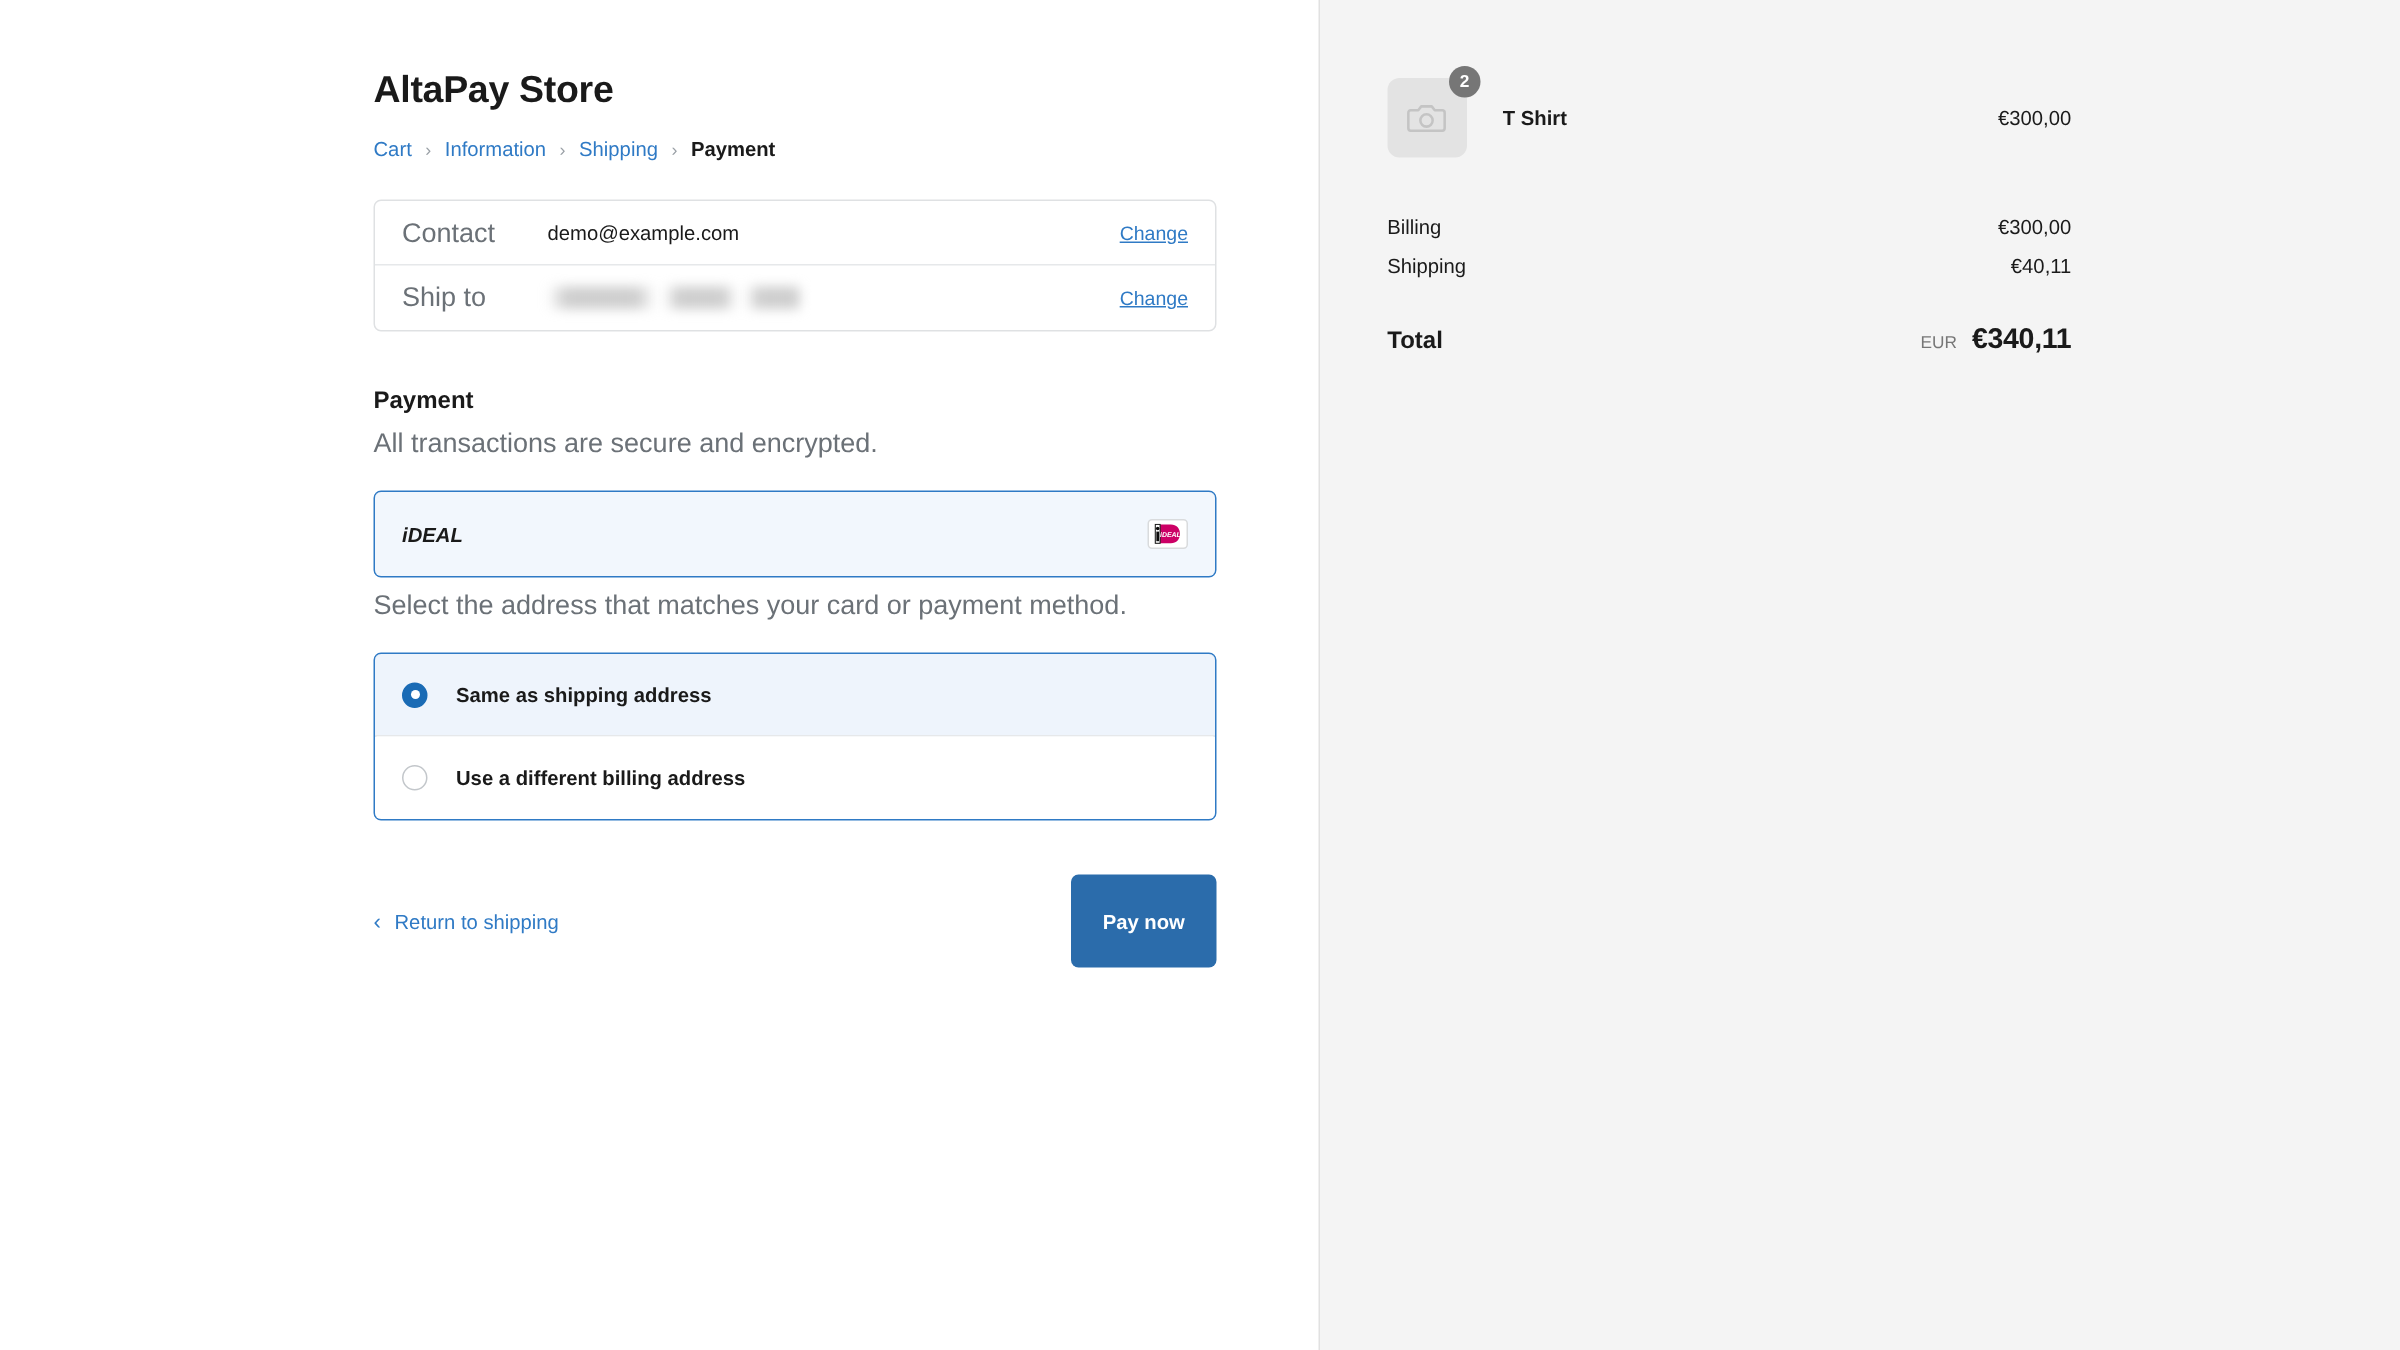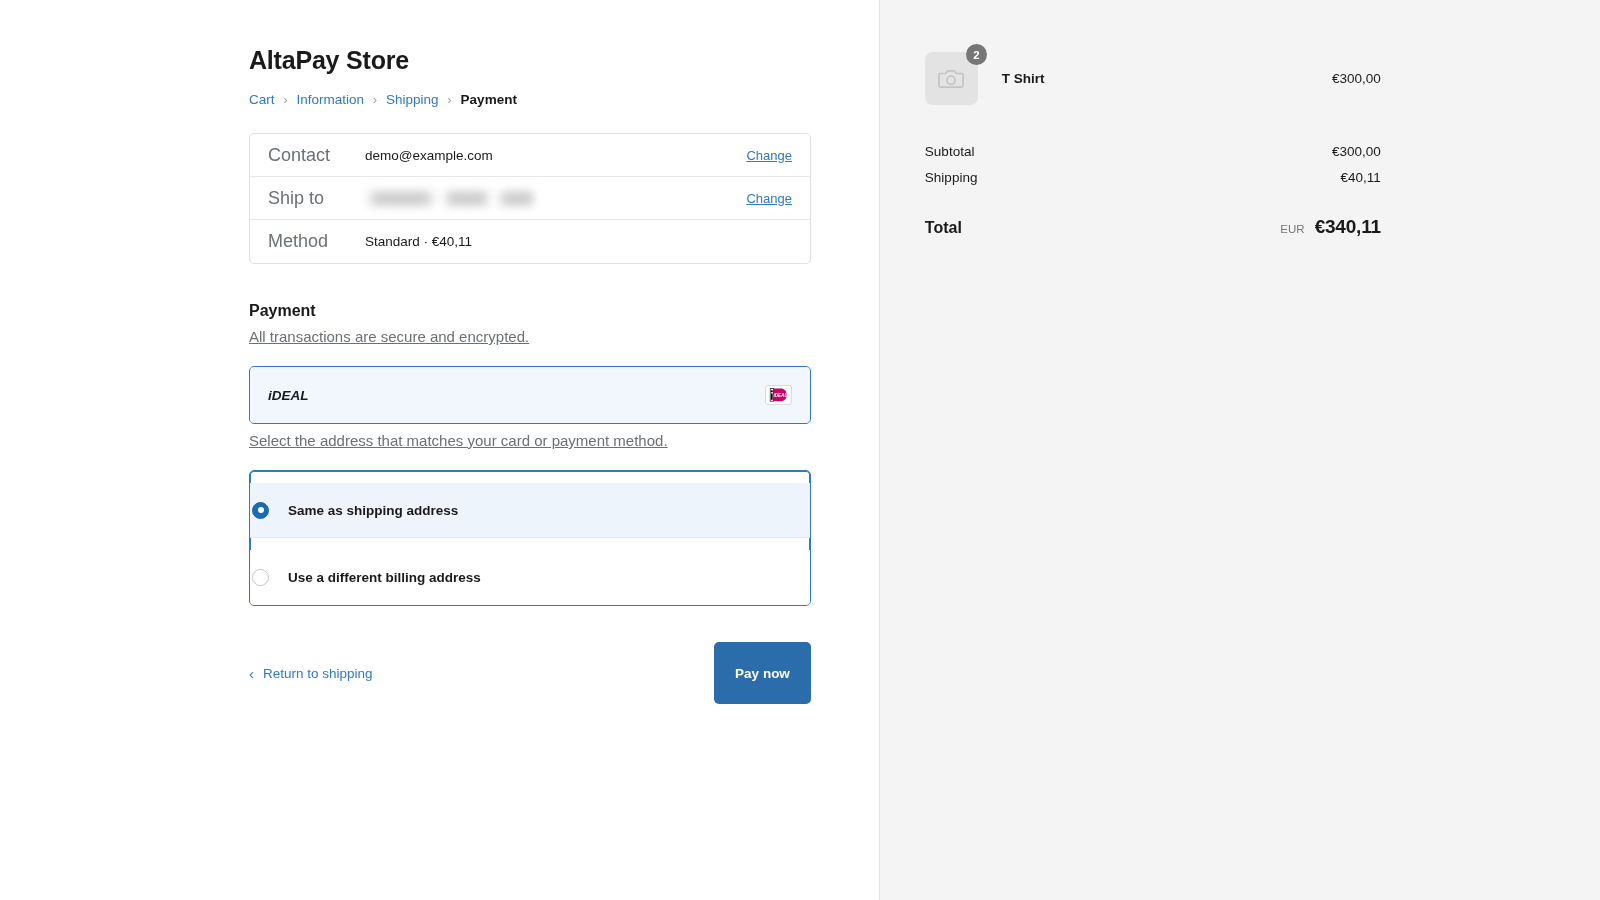--- a/index.html
+++ b/index.html
@@ -57,21 +57,21 @@
       rgba(190,190,190,.75) 86px, rgba(190,190,190,.75) 118px,
       rgba(200,200,200,0) 126px, rgba(200,200,200,0) 132px,
       rgba(190,190,190,.75) 140px, rgba(190,190,190,.75) 176px);
     filter: blur(4px); border-radius: 2px; vertical-align: middle;
   }
 
   
   .section-title {
     font-size: 16px; font-weight: bold; color: #1a1a1a; margin-top: 38px;
   }
-  .section-sub { font-size: 15px; color: #6b7177; margin-top: 8px; text-decoration: underline; }
+  .section-sub { font-size: 18px; color: #6b7177; margin-top: 8px; }
 
   
   .opt-group {
     margin-top: 21px; border: 1px solid #dfe1e3; border-radius: 5px; overflow: hidden;
   }
   .opt-row {
     display: flex; align-items: center; min-height: 56px; padding: 0 18px;
     background: #fff; border-bottom: 1px solid #e6e8ea;
   }
   .opt-row:last-child { border-bottom: none; }
@@ -83,22 +83,22 @@
   .ideal-badge {
     width: 27px; height: 20px; border: 1px solid #d9dbdd; border-radius: 3px;
     background: #fff; display: flex; align-items: center; justify-content: center;
   }
 
   
   .radio-group {
     margin-top: 21px; border: 1px solid #dfe1e3; border-radius: 5px; overflow: hidden;
   }
   .radio-row {
-    display: flex; align-items: center; min-height: 55px; padding: 0 2px;
-    background: #fff; border-bottom: 1px solid #e6e8ea; cursor: pointer; margin-top: 12px;
+    display: flex; align-items: center; min-height: 55px; padding: 0 18px;
+    background: #fff; border-bottom: 1px solid #e6e8ea; cursor: pointer;
   }
   .radio-row:last-child { border-bottom: none; }
   .radio-row.selected { background: #eef4fc; }
   .radio-group.active-outline { border: 1px solid #2f7ac5; box-shadow: 0 0 0 1px #2f7ac5 inset; }
   .radio-dot {
     width: 17px; height: 17px; border-radius: 50%; flex: 0 0 17px;
     border: 1px solid #c3c7cb; background: #fff; margin-right: 19px;
     display: flex; align-items: center; justify-content: center;
   }
   .radio-dot.on { background: #1a6bb5; border-color: #1a6bb5; }
@@ -186,24 +186,20 @@
         </div>
 
         <div class="review-row">
           <div class="review-label">Ship to</div>
           <div class="review-value">
             <span class="redacted"></span>
           </div>
           <a class="review-change" href="#">Change</a>
         </div>
 
-        <div class="review-row">
-          <div class="review-label">Method</div>
-          <div class="review-value">Standard · €40,11</div>
-        </div>
 
       </div>
 
       <div class="section-title">Payment</div>
       <div class="section-sub">All transactions are secure and encrypted.</div>
 
       <div class="opt-group active-outline">
         <div class="opt-row selected">
           <span class="opt-label">iDEAL</span>
           <span class="ideal-badge">
@@ -256,21 +252,21 @@
           </div>
           <div class="qty-badge">2</div>
         </div>
         <div class="item-name">T Shirt</div>
         <div class="item-price">€300,00</div>
       </div>
 
       <div class="totals">
 
         <div class="total-row">
-          <span class="total-label">Subtotal</span>
+          <span class="total-label">Billing</span>
           <span class="total-value">€300,00</span>
         </div>
 
         <div class="total-row">
           <span class="total-label">Shipping</span>
           <span class="total-value">€40,11</span>
         </div>
 
         <div class="total-row grand-row">
           <span class="grand-label">Total</span>

